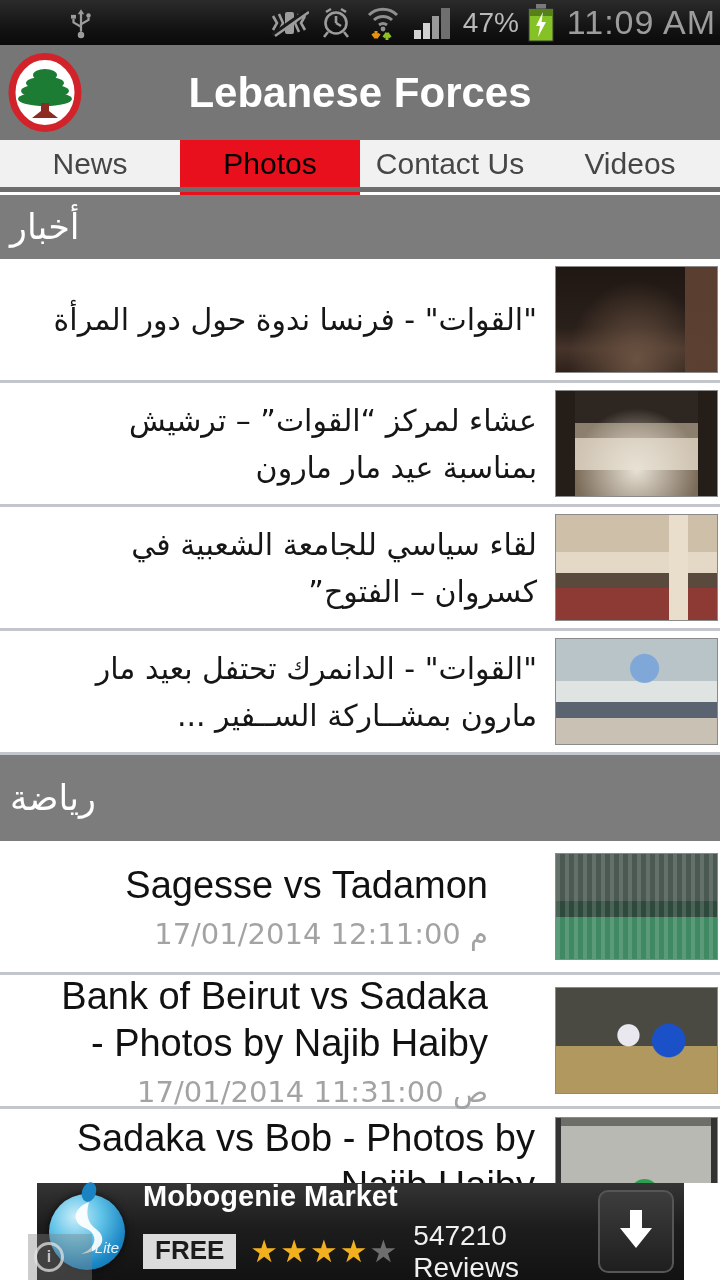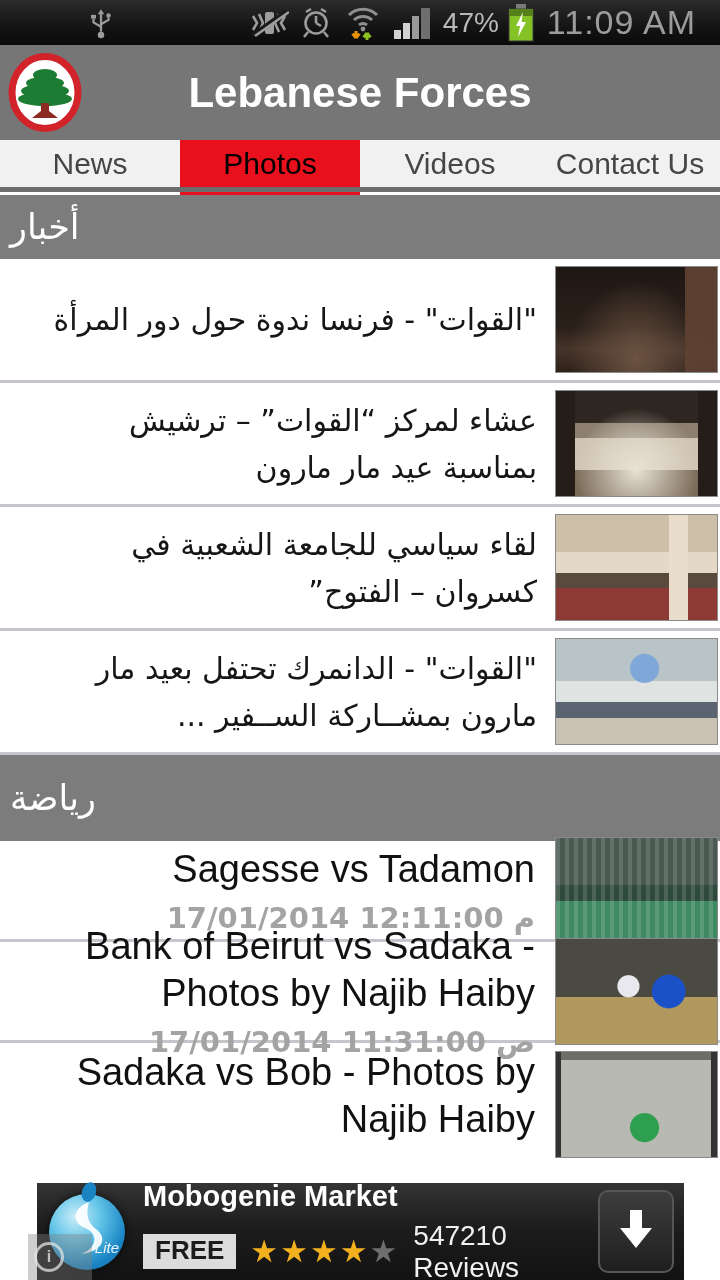--- a/index.html
+++ b/index.html
@@ -4,21 +4,21 @@
 <style>
   html,body{margin:0;padding:0;}
   body{
     width:720px;height:1280px;overflow:hidden;position:relative;
     background:#ffffff;
     font-family:"Liberation Sans","DejaVu Sans",sans-serif;
   }
   
   .status-bar{
     height:45px;background:linear-gradient(180deg,#2b2b2b 0%,#141414 60%,#0a0a0a 100%);
-    display:flex;box-sizing:border-box;padding:0 24px;
+    display:flex;box-sizing:border-box;padding:0 4px;
   }
   .sb-usb{margin-left:62px;display:flex;align-items:center;}
   .sb-spacer{flex:1;}
   .sb-right{display:flex;align-items:center;gap:9px;}
   .sb-time{color:#9c9c9c;font-size:34px;letter-spacing:1px;margin-left:4px;}
   .sb-pct{color:#b9b9b9;font-size:28px;}
   .sb-icon{display:flex;align-items:center;}
   
   .header{height:95px;background:#767676;position:relative;display:flex;align-items:center;}
   .logo{position:absolute;left:8px;top:8px;width:74px;height:79px;}
@@ -64,28 +64,28 @@
   .thumb-6{background:
     radial-gradient(circle at 70% 50%,#1a50c8 0 13%,rgba(0,0,0,0) 14%),
     radial-gradient(circle at 45% 45%,#e8e8ee 0 10%,rgba(0,0,0,0) 11%),
     linear-gradient(180deg,#4a4a42 0 55%,#b0985f 55% 100%);}
   .thumb-7{background:
     radial-gradient(circle at 55% 72%,#2e9e4f 0 12%,rgba(0,0,0,0) 13%),
     linear-gradient(90deg,#333333 0 3%,rgba(0,0,0,0) 3% 96%,#333333 96%),
     linear-gradient(180deg,#6e6e68 0 8%,#b9b9b3 8% 100%);}
   
   .sport-item{align-items:stretch;}
-  .s1,.s2{height:101px;}
+  .s1,.s2{height:134px;gap:47px;}
   .s3{height:187px;border-bottom:none;align-items:flex-start;}
   .sport-text{flex:1;display:flex;flex-direction:column;justify-content:center;
               padding:0 14px 0 40px;}
   .s3 .sport-text{justify-content:flex-start;padding-top:6px;}
   .sport-title{text-align:right;font-size:38px;line-height:47px;color:#111111;}
   .sport-date{text-align:right;font-size:29px;color:#a3a3a3;margin-top:8px;
-              font-family:"DejaVu Sans",sans-serif;font-weight:bold;}
+              font-family:"DejaVu Sans",sans-serif;}
   .s3 .thumb{align-self:flex-start;}
   
   .ad-area{position:absolute;left:0;bottom:0;width:720px;height:97px;background:#ffffff;}
   .ad-banner{position:absolute;left:37px;top:0;width:647px;height:97px;
     background:linear-gradient(180deg,#343434 0%,#1d1d1d 45%,#121212 100%);
     display:flex;align-items:center;cursor:pointer;}
   .ad-icon{width:76px;height:76px;margin-left:12px;border-radius:50%;position:relative;flex:none;
     background:radial-gradient(circle at 35% 30%,#cdeef9 0%,#62c4e8 35%,#1b86c4 70%,#0a649f 100%);
     box-shadow:0 0 8px rgba(0,0,0,.7);}
   .ad-icon svg{position:absolute;left:0;top:-10px;overflow:visible;}
@@ -189,22 +189,22 @@
       <ellipse cx="37" cy="46" rx="27" ry="7" fill="#1c7c33"></ellipse>
       <path d="M33 50 h8 v8 l9 7 h-26 l9 -7 z" fill="#8c2b22"></path>
     </svg>
   </span>
   <div class="app-title">Lebanese Forces</div>
 </div>
 
 <div class="tabbar">
   <div class="tab">News</div>
   <div class="tab selected">Photos</div>
+  <div class="tab">Contact Us</div>
   <div class="tab">Videos</div>
-  <div class="tab">Contact Us</div>
 </div>
 <div class="tab-indicator"></div>
 
 <div class="section-header sh-news">
   <span>أخبار</span>
 </div>
 
 <div class="item news-item">
   <div class="item-text-ar">"القوات" - فرنسا ندوة حول دور المرأة</div>
   <div class="thumb thumb-1"></div>

